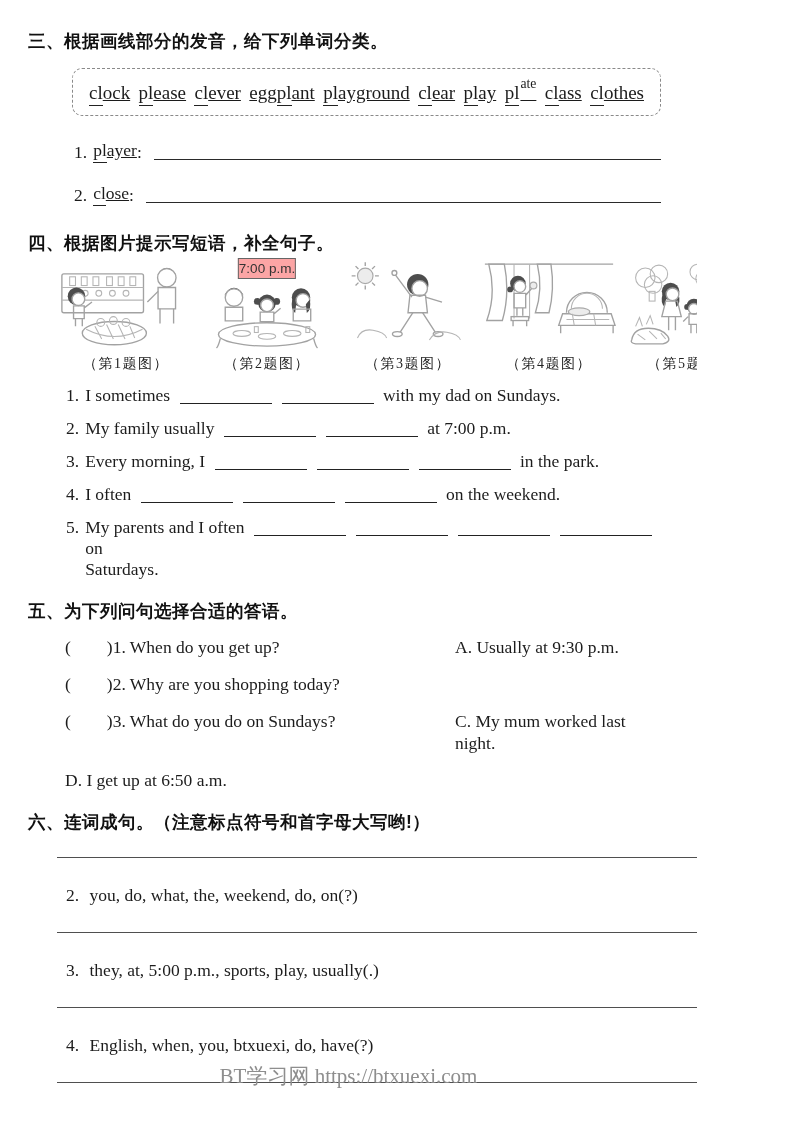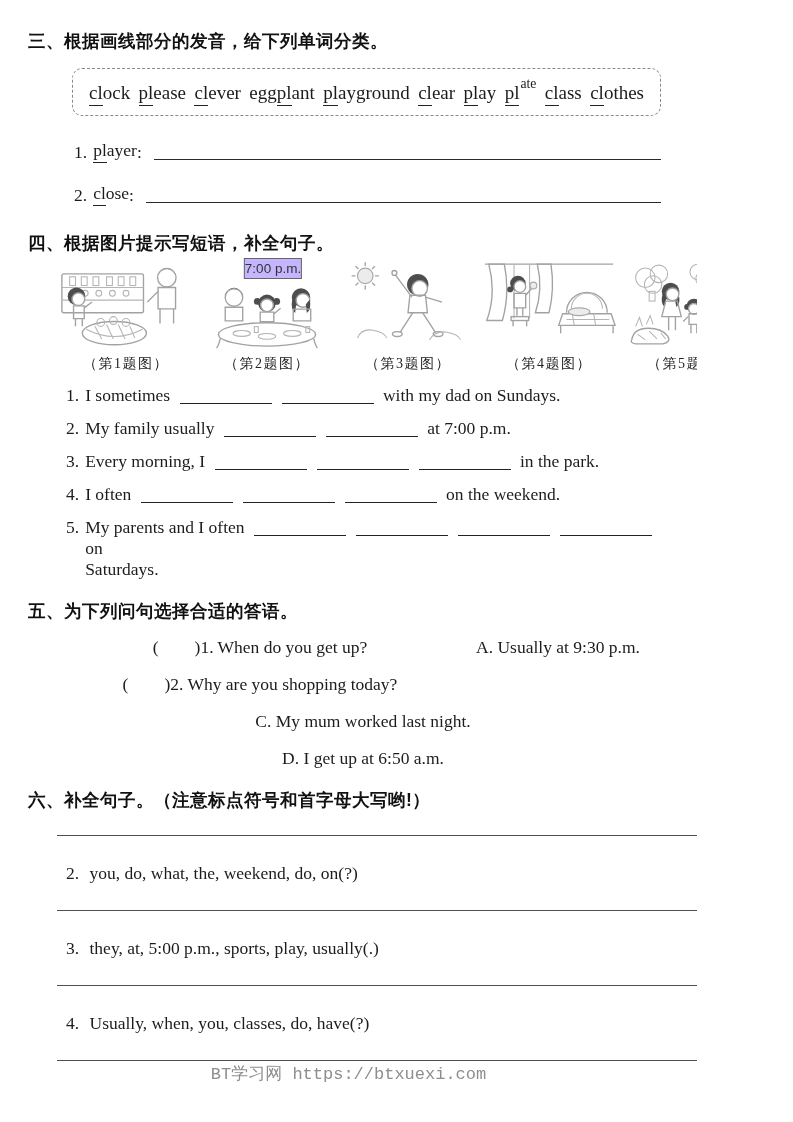--- a/index.html
+++ b/index.html
@@ -5,55 +5,55 @@
   html,body{margin:0;padding:0;background:#fff;}
   .page{position:relative;width:697px;height:1122px;background:#fff;box-sizing:border-box;
         padding:30px 36px 0 28px;overflow:hidden;color:#1c1c1c;
         font-family:"Liberation Serif", serif;}
   .sec-title{font-family:"Liberation Sans", sans-serif;font-weight:700;font-size:17.5px;
              color:#111;letter-spacing:.5px;line-height:22px;}
   
   .wordbox{margin:16px 0 0 44px;border:1.6px dashed #8a8a8a;border-radius:10px;
            padding:13px 16px 9px 16px;display:flex;justify-content:space-between;
            align-items:flex-end;font-size:19px;}
-  .word{white-space:nowrap;}
+  .word{white-space:nowrap;text-decoration:underline;}
   .u{display:inline-block;border-bottom:1.6px solid #222;padding-bottom:1px;}
   .supp{font-size:0.72em;position:relative;top:-0.78em;margin-left:1px;}
   .s3-row{display:flex;align-items:flex-end;margin:24px 0 0 46px;font-size:17.5px;}
   .s3-row + .s3-row{margin-top:20px;}
   .fill-line{flex:1;border-bottom:1.4px solid #2a2a2a;margin:0 0 3px 12px;}
   .qnum{margin-right:6px;}
   
   .pics{display:flex;gap:5px;margin:4px 0 0 30px;}
   .pics figure{width:136px;margin:0;text-align:center;}
   .pic-box{height:92px;position:relative;display:flex;align-items:flex-end;justify-content:center;}
   .pic-box svg{display:block;}
   .time-label{position:absolute;top:0;left:50%;transform:translateX(-50%);
-              border:1.5px solid #666;background:#c4b5fd;padding:0 0;
+              border:1.5px solid #666;background:#fca5a5;padding:0 0;
               font-family:"Liberation Sans", sans-serif;font-size:13.5px;line-height:19px;
-              color:#333;white-space:nowrap;z-index:2;margin-left:6px;}
+              color:#333;white-space:nowrap;z-index:2;}
   figcaption{font-size:14px;margin-top:5px;letter-spacing:1.5px;color:#222;}
   
   .sentences{margin:12px 0 0 38px;font-size:17.5px;}
   .sent-row{display:flex;margin-bottom:12px;line-height:21px;}
   .sent{flex:1;font-family:Liberation Serif, serif;}
   .blank{display:inline-block;width:92px;border-bottom:1.4px solid #222;height:14px;
          margin:0 5px;position:relative;top:3px;}
   
-  .match{margin:14px 0 12px 37px;font-size:17.5px;text-align:center;}
+  .match{margin:14px 0 12px 37px;font-size:17.5px;}
   .match-row{display:flex;margin-bottom:15px;line-height:22px;}
   .m-left{width:390px;}
   .m-right{flex:1;}
   .agap{display:inline-block;width:36px;}
   
   .s6-text{margin:26px 0 0 38px;font-size:17.5px;line-height:22px;}
   .answer-line{margin:24px 0 0 29px;width:700px;border-bottom:1.8px solid #4f4f4f;height:0;}
   .answer-line.l2{margin-top:26px;}
   .watermark{position:absolute;left:50%;top:1062px;transform:translateX(-50%);
-             font-family:Liberation Mono, monospace;font-size:17px;color:#8e8e8e;
+             font-family:Liberation Serif, serif;font-size:21px;color:#8e8e8e;
              white-space:nowrap;z-index:3;}
   .art{stroke:#a2a2a2;fill:none;stroke-width:1.4;}
   .artl{stroke:#b5b5b5;fill:none;stroke-width:1.1;}
   .hair{fill:#4d4d4d;stroke:none;}
   .skin{fill:#fff;stroke:#a2a2a2;stroke-width:1.4;}
   .shade{fill:#ececec;stroke:#a9a9a9;stroke-width:1.2;}
 </style>
 </head>
 <body>
 
@@ -259,32 +259,33 @@
   <div class="sec-title" style="margin-top:20px;">五、为下列问句选择合适的答语。</div>
   <div class="match" id="s5-rows">
       <div class="match-row">
         <span class="m-left"><span>(</span><span class="agap"></span><span>)</span><span>1. </span><span>When do you get up?</span></span>
         <span class="m-right">A. Usually at 9:30 p.m.</span>
       </div>
       <div class="match-row">
         <span class="m-left"><span>(</span><span class="agap"></span><span>)</span><span>2. </span><span>Why are you shopping today?</span></span>
       </div>
       <div class="match-row">
+        <span class="m-left"><span>(</span><span class="agap"></span><span>)</span><span>3. </span><span>What do you do on Sundays?</span></span>
         <span class="m-right">C. My mum worked last night.</span>
       </div>
       <div class="match-row">
         <span class="m-right">D. I get up at 6:50 a.m.</span>
       </div>
     </div>
 
-  <div class="sec-title" style="margin-top:20px;">六、补全句子。（注意标点符号和首字母大写哟!）</div>
+  <div class="sec-title" style="margin-top:20px;">六、连词成句。（注意标点符号和首字母大写哟!）</div>
   <div id="s6-items">
       <div class="answer-line"></div>
       <div class="s6-text"><span class="qnum">2.</span><span> you, do, what, the, weekend, do, on(?)</span></div>
       <div class="answer-line l2"></div>
       <div class="s6-text"><span class="qnum">3.</span><span> they, at, 5:00 p.m., sports, play, usually(.)</span></div>
       <div class="answer-line l2"></div>
-      <div class="s6-text"><span class="qnum">4.</span><span> Usually, when, you, classes, do, have(?)</span></div>
+      <div class="s6-text"><span class="qnum">4.</span><span> English, when, you, btxuexi, do, have(?)</span></div>
       <div class="answer-line l2"></div>
     </div>
 
   <div class="watermark">BT学习网 https://btxuexi.com</div>
 </div>
 
 </body></html>

